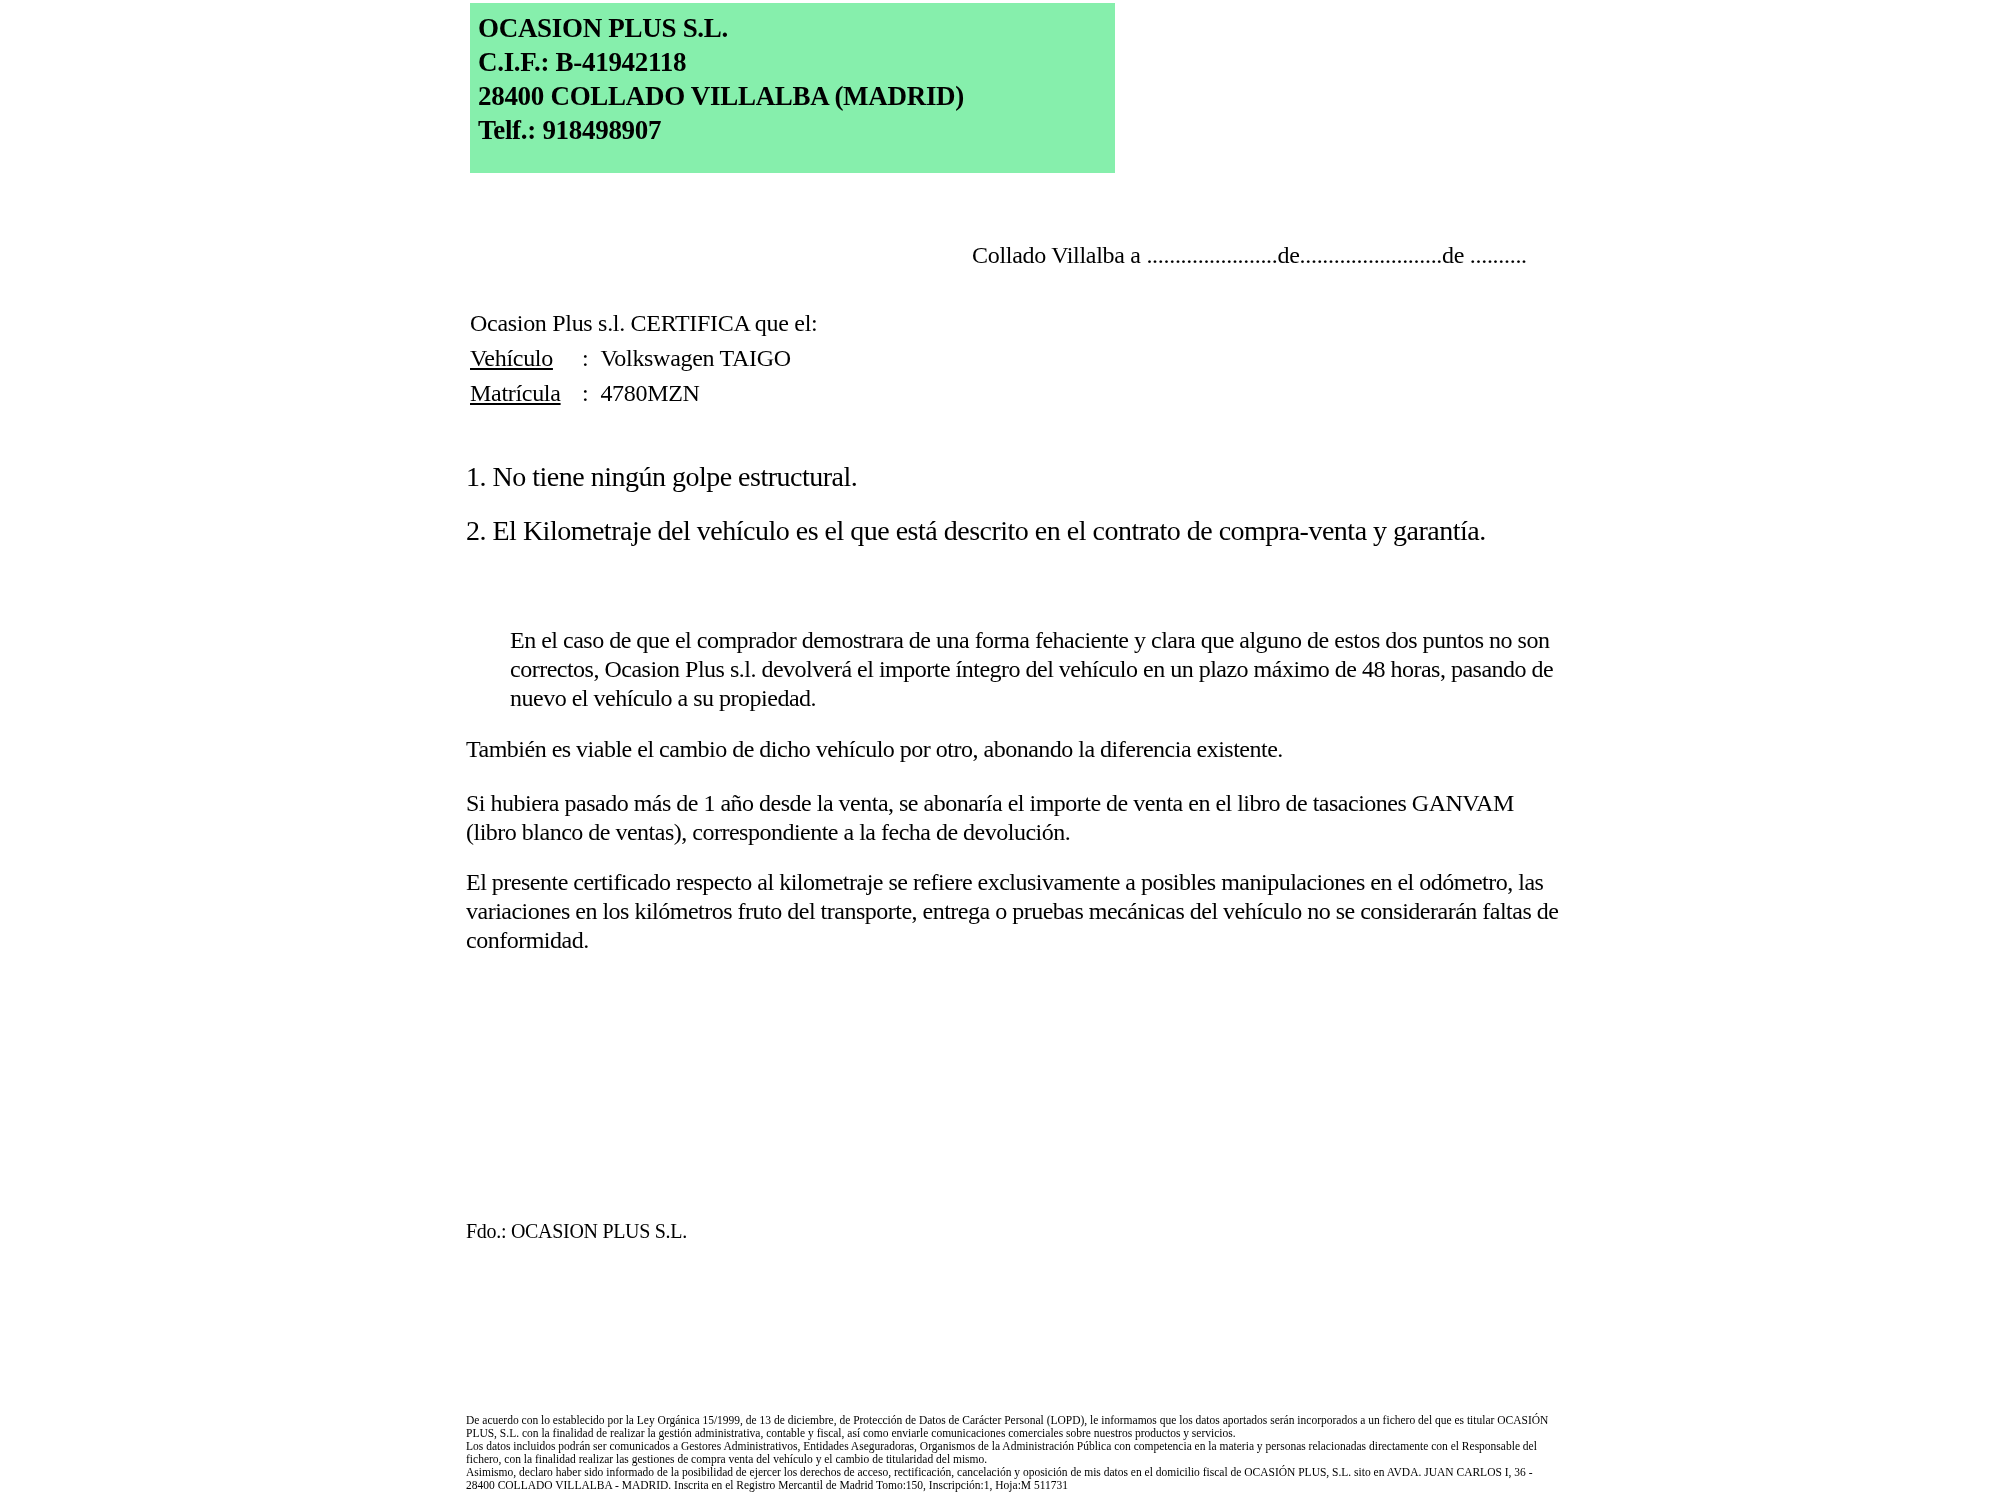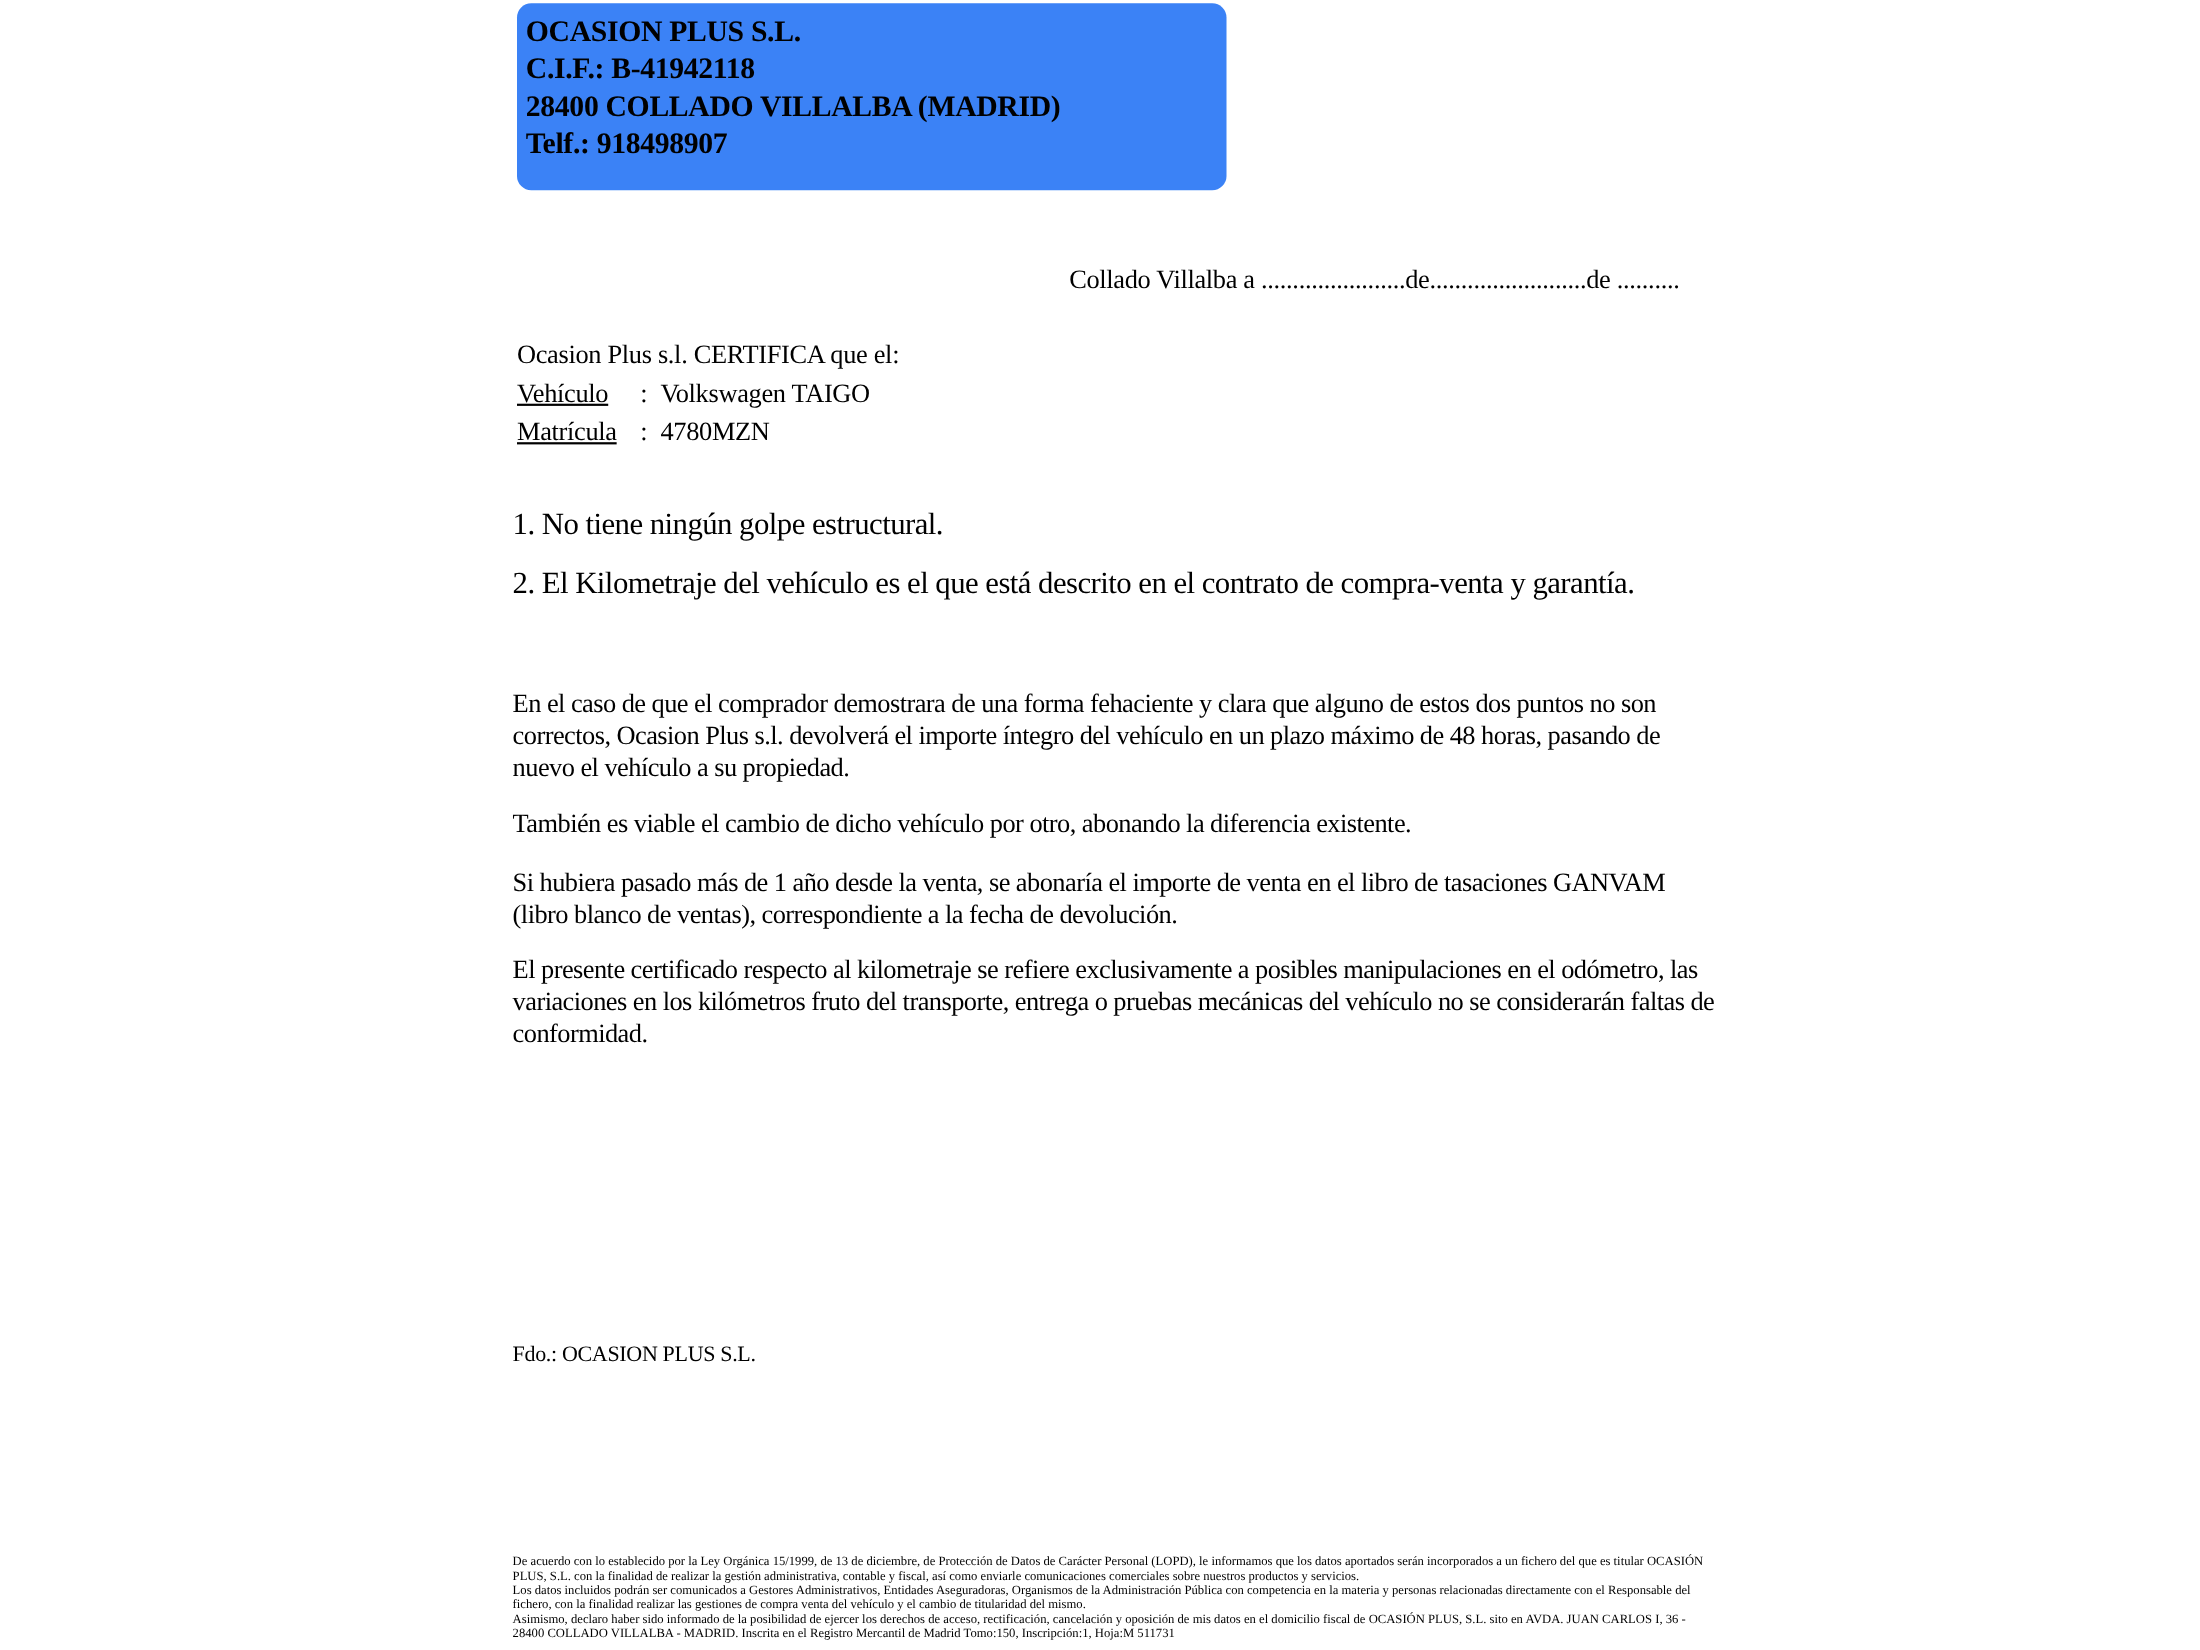--- a/index.html
+++ b/index.html
@@ -78,21 +78,21 @@
 
   
   .para {
     position: absolute;
     left: 466px;
     width: 1095px;
     font-size: 24px;
     line-height: 29px;
     letter-spacing: -0.5px;
   }
-  .para-1 { top: 626px; }
+  .para-1 { top: 626px; margin-left: 44px; }
   .para-2 { top: 735px; }
   .para-3 { top: 789px; }
   .para-4 { top: 868px; }
 
   
   .signature {
     position: absolute;
     left: 466px;
     top: 1220px;
     font-size: 20px;
@@ -110,21 +110,21 @@
     line-height: 13px;
     letter-spacing: 0;
   }
   .legal p { margin: 0; }
 </style>
 </head>
 <body>
 
 <div class="page">
 
-  <div class="header-box" style="background: #3b82f6; border-radius: 13px;">
+  <div class="header-box" style="background: #86efac;">
     <div class="hline">OCASION PLUS S.L.</div>
     <div class="hline">C.I.F.: B-41942118</div>
     <div class="hline">28400 COLLADO VILLALBA (MADRID)</div>
     <div class="hline">Telf.: 918498907</div>
   </div>
 
   <div class="date-line">Collado Villalba a .......................de.........................de ..........</div>
 
   <div class="certify">
     <div class="certify-intro">Ocasion Plus s.l. CERTIFICA que el:</div>

